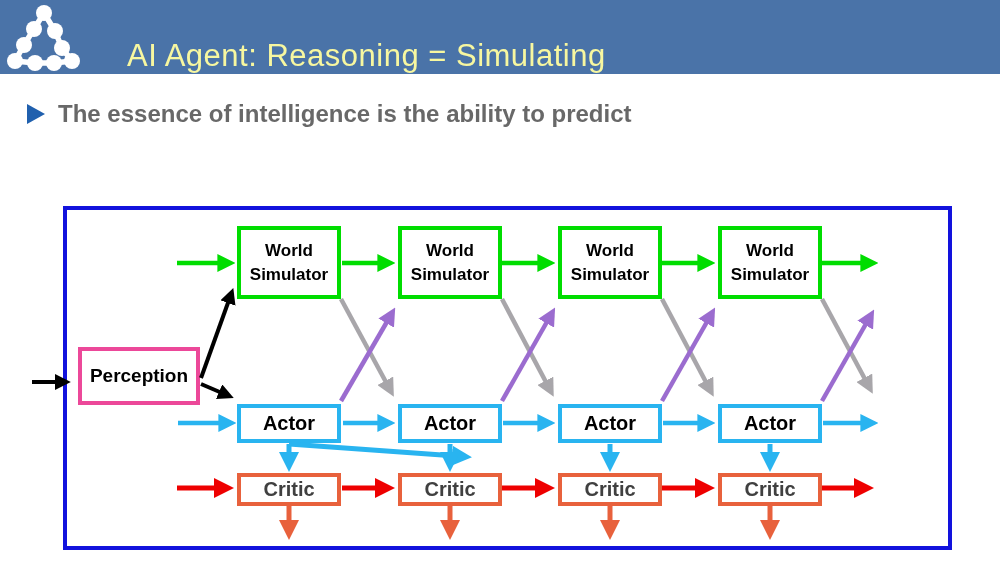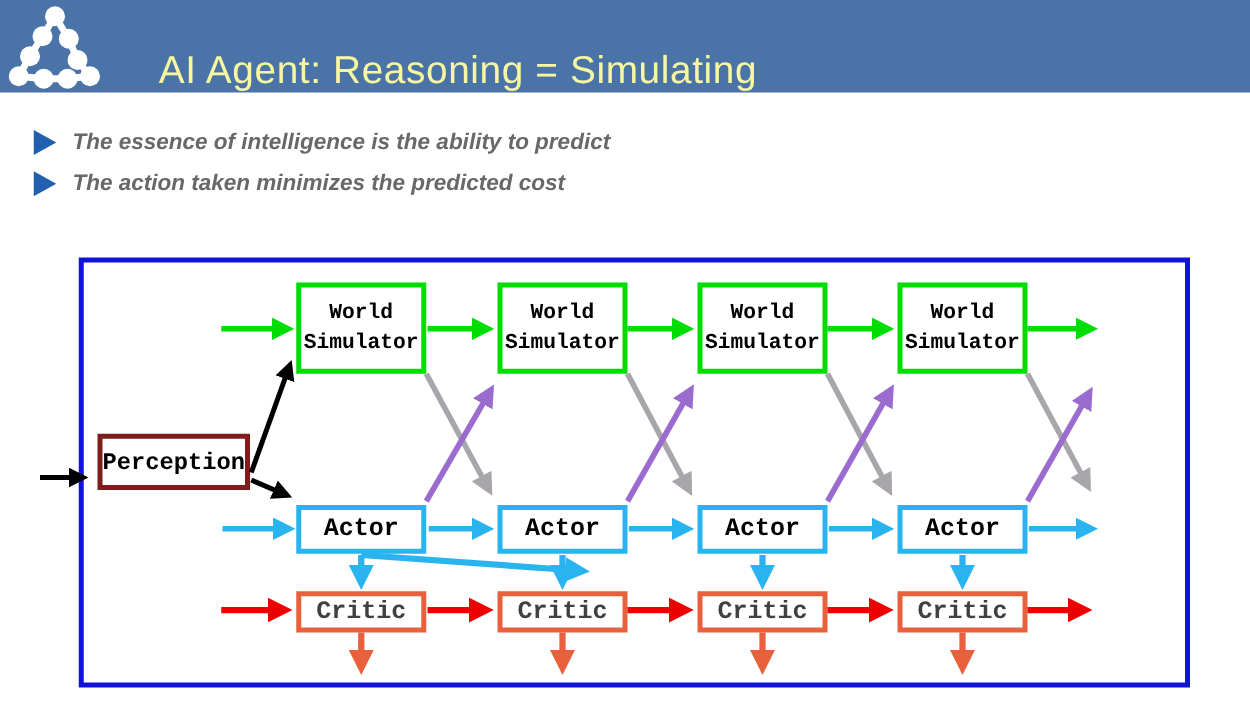--- a/index.html
+++ b/index.html
@@ -10,34 +10,34 @@
   .header{position:absolute;left:0;top:0;width:1000px;height:74px;background:#4a73a8;}
   .logo{position:absolute;left:3px;top:1px;}
   .title{position:absolute;left:115px;top:26px;margin:12px;font-size:31px;font-weight:400;
          color:#f7f7a0;letter-spacing:0.5px;}
 
   
   .bullets{position:absolute;left:27px;top:97px;width:940px;}
   .bullet{display:flex;align-items:center;height:33px;}
   .tri{width:0;height:0;border-left:18px solid #2060ae;border-top:10px solid transparent;
        border-bottom:10px solid transparent;margin-right:13px;flex:0 0 auto;}
-  .btxt{font-size:18px;font-weight:bold;color:#686868;white-space:nowrap;font-style:italic;}
+  .btxt{font-size:24px;font-weight:bold;color:#686868;white-space:nowrap;}
 
   
   .frame{position:absolute;left:63px;top:206px;width:889px;height:344px;
          border:4px solid #1212dd;box-sizing:border-box;background:#fff;}
   .dbox{position:absolute;box-sizing:border-box;background:#fff;display:flex;
         align-items:center;justify-content:center;text-align:center;
-        font-family:Liberation Mono, monospace;font-weight:bold;color:#000;z-index:2;}
+        font-family:Liberation Sans, sans-serif;font-weight:bold;color:#000;z-index:2;}
   .ws{width:104px;height:73px;top:226px;border:4px solid #00dd00;font-size:17px;
       line-height:24px;white-space:pre-line;}
   .actor{width:104px;height:39px;top:404px;border:4px solid #29b4f0;font-size:20px;}
   .critic{width:104px;height:33px;top:473px;border:4px solid #e8613c;font-size:20px;
           color:#404040;}
-  .perception{left:78px;top:347px;width:122px;height:45px;border:4px solid #7f1d1d;
+  .perception{left:78px;top:347px;width:122px;height:58px;border:4px solid #ec4899;
               font-size:19px;}
   .agent{position:absolute;left:855px;top:221px;width:84px;text-align:center;
          font-family:"DejaVu Sans Mono",monospace;font-weight:bold;font-size:24px;
          color:#000;z-index:2;}
   .c1{left:237px;} .c2{left:398px;} .c3{left:558px;} .c4{left:718px;}
   .arrows{position:absolute;left:0;top:0;width:1000px;height:562px;z-index:3;
           pointer-events:none;}
 </style>
 </head>
 <body>
@@ -63,24 +63,20 @@
         <circle cx="69" cy="60" r="8"></circle>
       </g>
     </svg>
     <h1 class="title">AI Agent: Reasoning = Simulating</h1>
   </div>
 
   <div class="bullets">
     <div class="bullet">
       <span class="tri"></span>
       <span class="btxt">The essence of intelligence is the ability to predict</span>
-    </div>
-    <div class="bullet">
-      <span class="tri"></span>
-      <span class="btxt">The action taken minimizes the predicted cost</span>
     </div>
   </div>
 
   <div class="frame"></div>
 
   <div class="dbox perception">Perception</div>
 
   <div class="dbox ws c1">World
 Simulator</div>
   <div class="dbox ws c2">World

